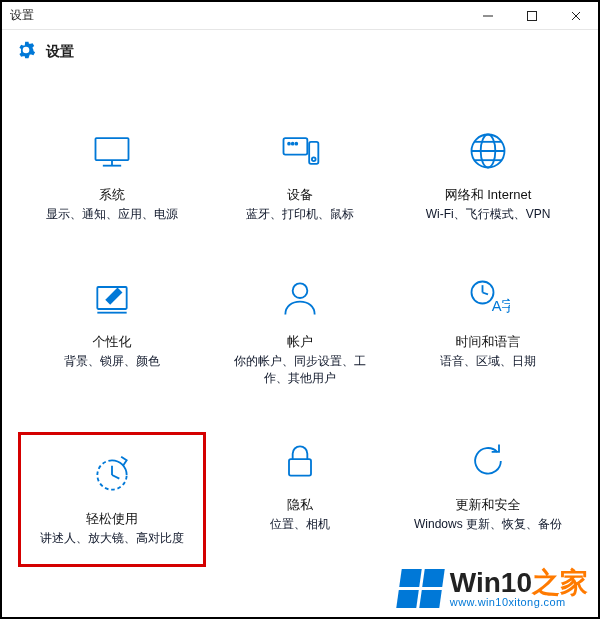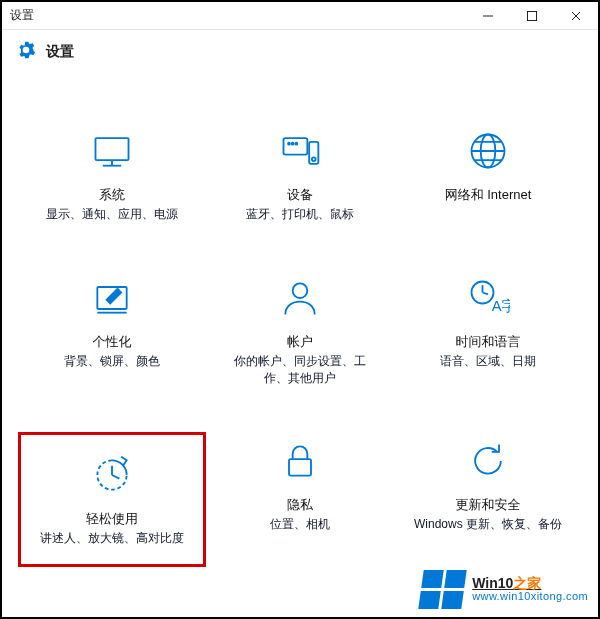--- a/index.html
+++ b/index.html
@@ -21,21 +21,21 @@
   .tile { display: flex; flex-direction: column; align-items: center; text-align: center; padding: 6px 4px; position: relative; }
   .tile.highlight { border: 3px solid #d40000; padding: 17px 1px; }
   .tile-icon { width: 46px; height: 46px; display: flex; align-items: center; justify-content: center; margin-bottom: 12px; }
   .tile-icon svg { width: 44px; height: 44px; stroke: #0078d7; fill: none; stroke-width: 2; }
   .tile-title { font-size: 13px; color: #111; margin-bottom: 2px; }
   .tile-desc { font-size: 12px; color: #0f172a; line-height: 1.4; max-width: 150px; }
   .watermark { position: absolute; right: 10px; bottom: 8px; display: flex; align-items: center; gap: 8px; }
   .wm-logo { display: grid; grid-template-columns: 20px 20px; grid-template-rows: 18px 18px; gap: 3px; transform: skewX(-8deg); }
   .wm-logo div { background: #0078d7; }
   .wm-text { display: flex; flex-direction: column; line-height: 1.05; }
-  .wm-main { font-size: 14px; font-weight: 700; color: #222; text-decoration: underline; }
+  .wm-main { font-size: 28px; font-weight: 700; color: #222; }
   .wm-orange { color: #ff7a00; }
   .wm-sub { font-size: 11px; color: #0078d7; letter-spacing: 0.4px; }
 </style>
 </head>
 <body>
 
 <div class="frame">
 
   <div class="titlebar">
     <span class="title">设置</span>
@@ -103,20 +103,21 @@
       <div class="tile-icon">
         <svg viewBox="0 0 48 48">
             <circle cx="24" cy="24" r="18"></circle>
             <ellipse cx="24" cy="24" rx="8" ry="18"></ellipse>
             <line x1="6" y1="24" x2="42" y2="24"></line>
             <line x1="9" y1="14" x2="39" y2="14"></line>
             <line x1="9" y1="34" x2="39" y2="34"></line>
           </svg>
       </div>
       <div class="tile-title">网络和 Internet</div>
+      <div class="tile-desc">Wi-Fi、飞行模式、VPN</div>
     </div>
 
     <div class="tile">
       <div class="tile-icon">
         <svg viewBox="0 0 48 48">
             <rect x="8" y="12" width="32" height="24" rx="1"></rect>
             <line x1="8" y1="40" x2="40" y2="40"></line>
             <path d="M18 26 L30 14 L34 18 L22 30 Z" fill="#0078d7" stroke="#0078d7"></path>
           </svg>
       </div>

